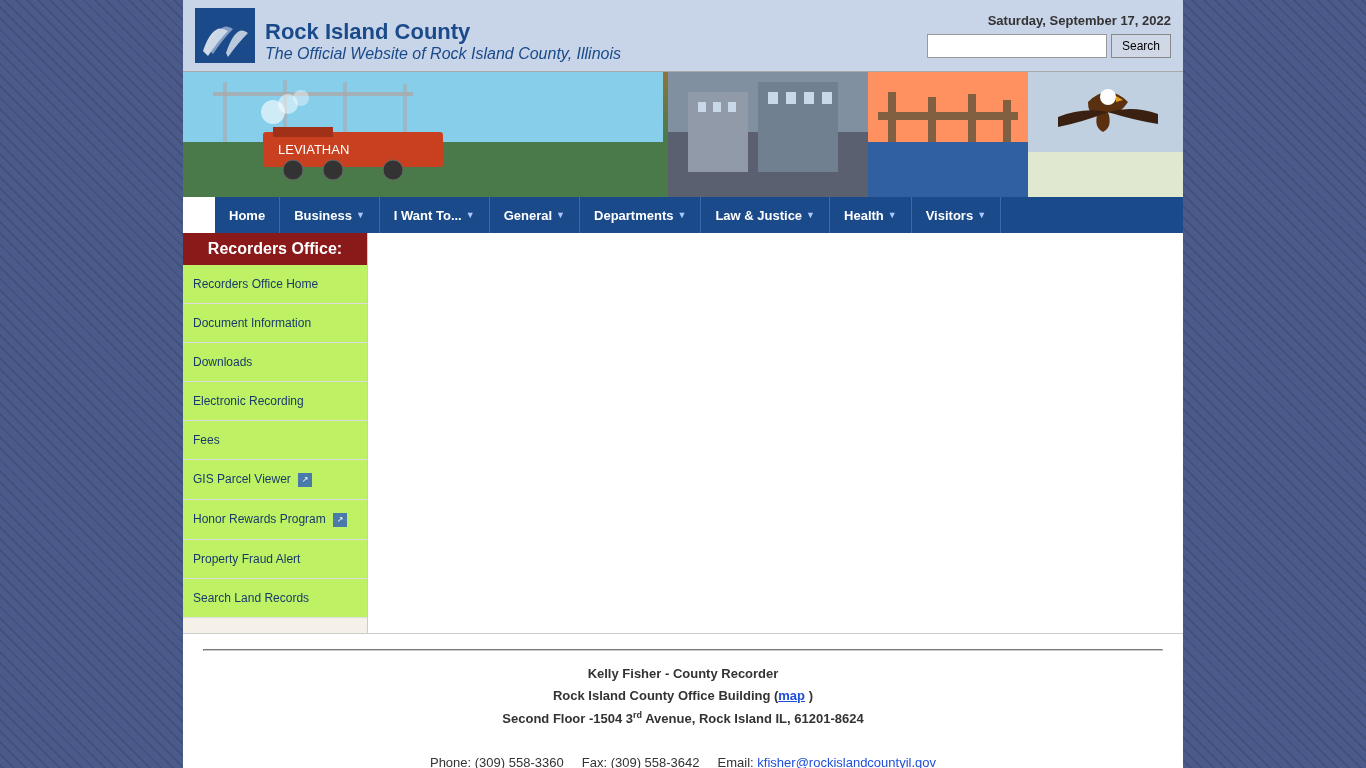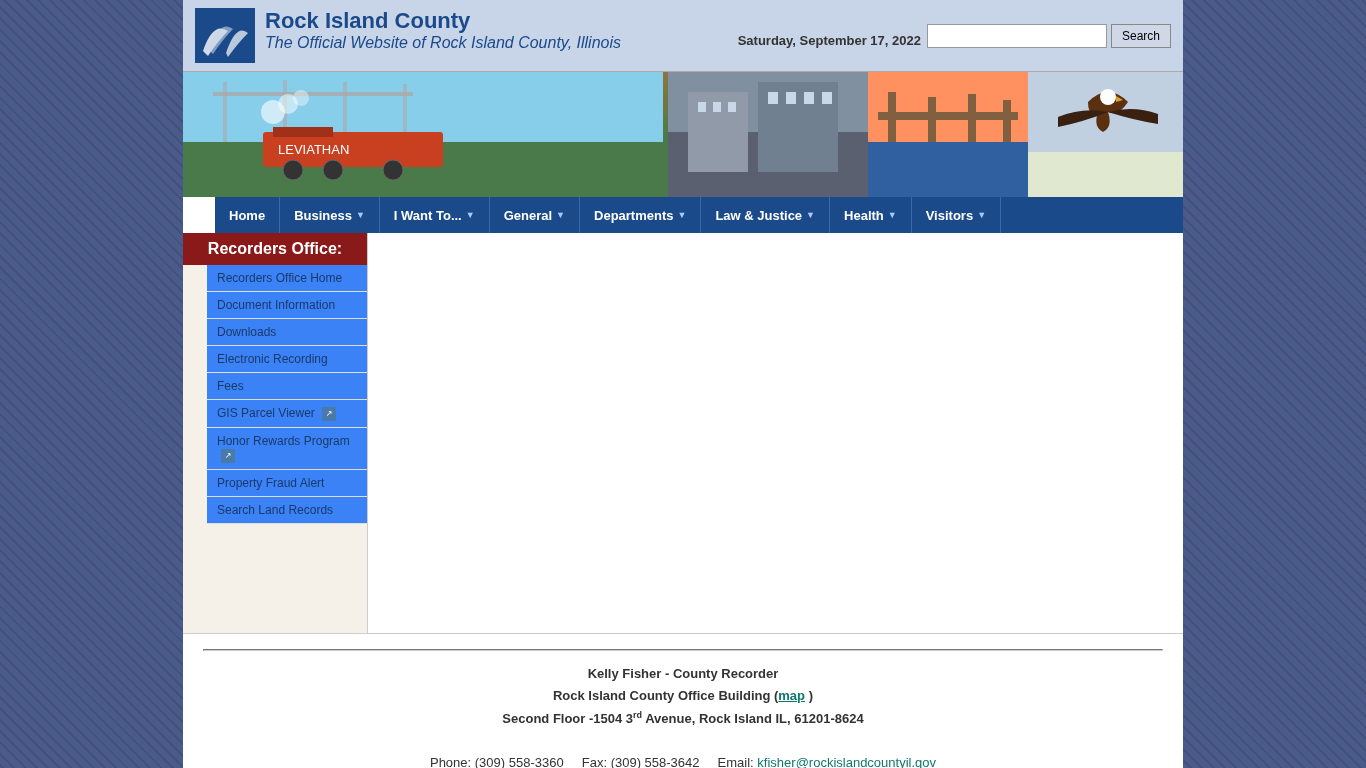--- a/index.html
+++ b/index.html
@@ -24,21 +24,21 @@
     #header {
       background: #c8d4e8;
       display: flex;
       align-items: center;
       justify-content: space-between;
       padding: 8px 12px;
       border-bottom: 1px solid #aaa;
     }
     #logo-area {
       display: flex;
-      align-items: flex-start;
+      align-items: flex-end;
       gap: 10px;
     }
     #logo-img {
       width: 60px;
       height: 55px;
       background: #1a4a8a;
       display: flex;
       align-items: center;
       justify-content: center;
       overflow: hidden;
@@ -52,21 +52,21 @@
       color: #1a4a8a;
       font-weight: bold;
     }
     #logo-text p {
       font-size: 16px;
       color: #1a4a8a;
       font-style: italic;
     }
     #header-right {
       display: flex;
-      flex-direction: row;
+      flex-direction: column;
       align-items: flex-end;
       gap: 6px;
     }
     #date-display {
       font-size: 13px;
       font-weight: bold;
       color: #333;
     }
     #search-form {
       display: flex;
@@ -154,28 +154,27 @@
     #sidebar-title {
       background: #8a1a1a;
       color: #fff;
       font-weight: bold;
       font-size: 16px;
       padding: 7px 10px;
       text-align: center;
     }
     .sidebar-link {
       display: block;
-      padding: 6px 10px;
+      padding: 12px 10px;
       color: #1a3a6a;
       font-size: 12px;
       border-bottom: 1px solid #ddd;
       cursor: pointer;
       text-decoration: none;
-      background: #3b82f6;
-      margin-left: 24px;
+      background: #bef264;
     }
     .sidebar-link .ext-icon {
       display: inline-block;
       width: 14px;
       height: 14px;
       background: #4a7aaa;
       color: white;
       font-size: 8px;
       text-align: center;
       line-height: 14px;
@@ -191,21 +190,21 @@
     
     #footer-info {
       border-top: 1px solid #ccc;
       padding: 15px 20px;
       text-align: center;
       font-size: 13px;
       color: #333;
       line-height: 1.7;
     }
     #footer-info a {
-      color: #0f766e;
+      color: #1d4ed8;
     }
     #footer-info strong {
       font-weight: bold;
     }
     sup { font-size: 9px; }
   </style>
 </head>
 <body>
 
 <div id="wrapper">

